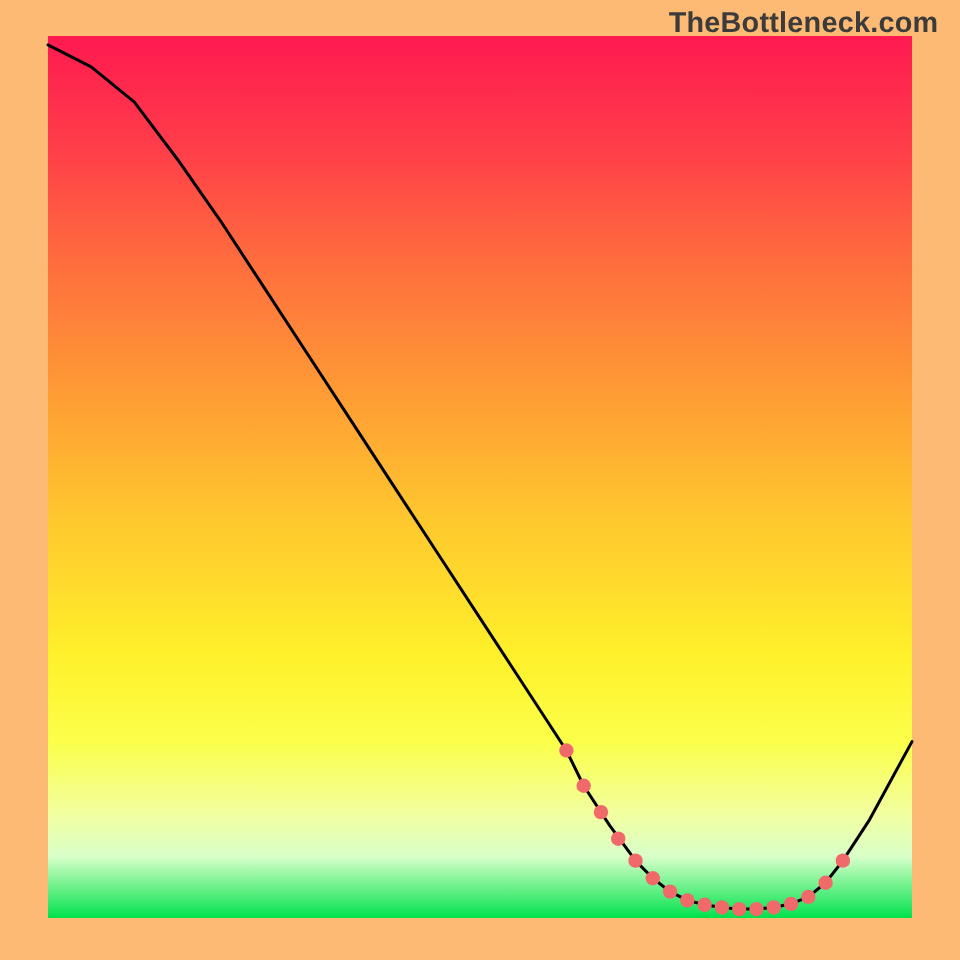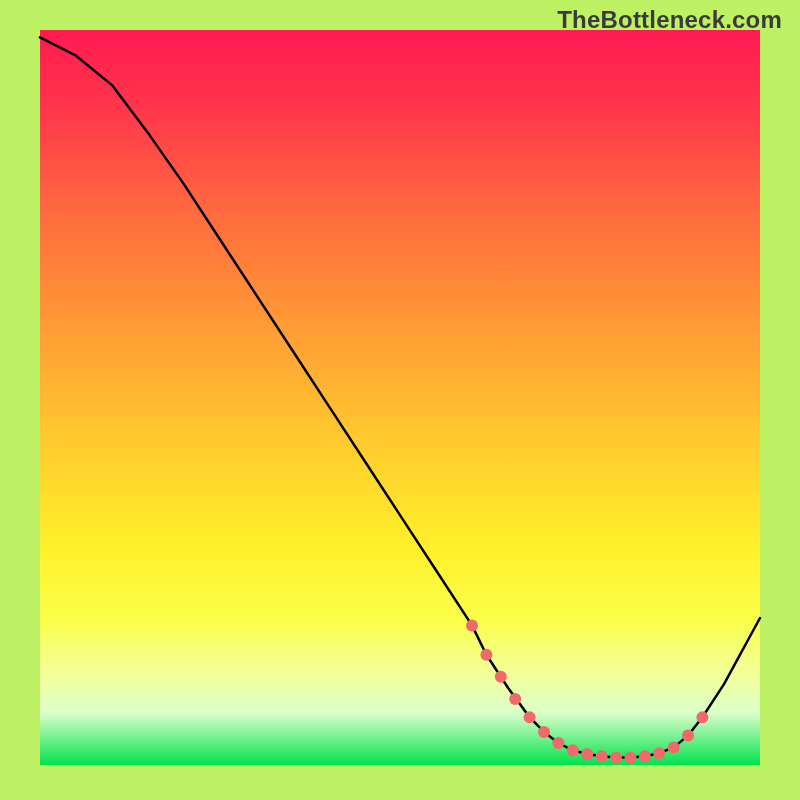--- a/index.html
+++ b/index.html
@@ -8,21 +8,21 @@
     width: 800px;
     height: 800px;
     background: #000;
     overflow: hidden;
     font-family: Arial, Helvetica, sans-serif;
   }
   .frame {
     position: relative;
     width: 800px;
     height: 800px;
-    background: #bef264;
+    background: #fdba74;
   }
   .plot {
     position: absolute;
     left: 40px;
     top: 30px;
     width: 720px;
     height: 735px;
     background: linear-gradient(to bottom,
       #ff1a50 0%,
       #ff3b4a 12%,

